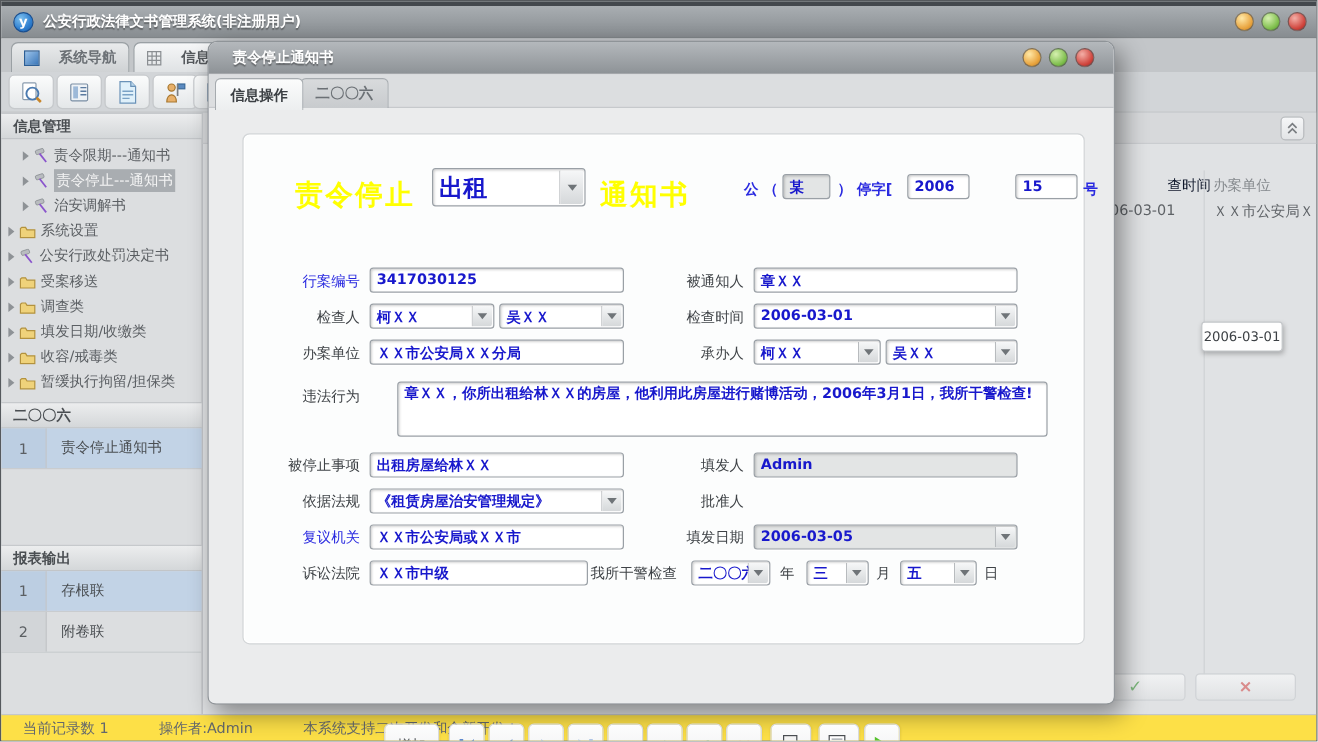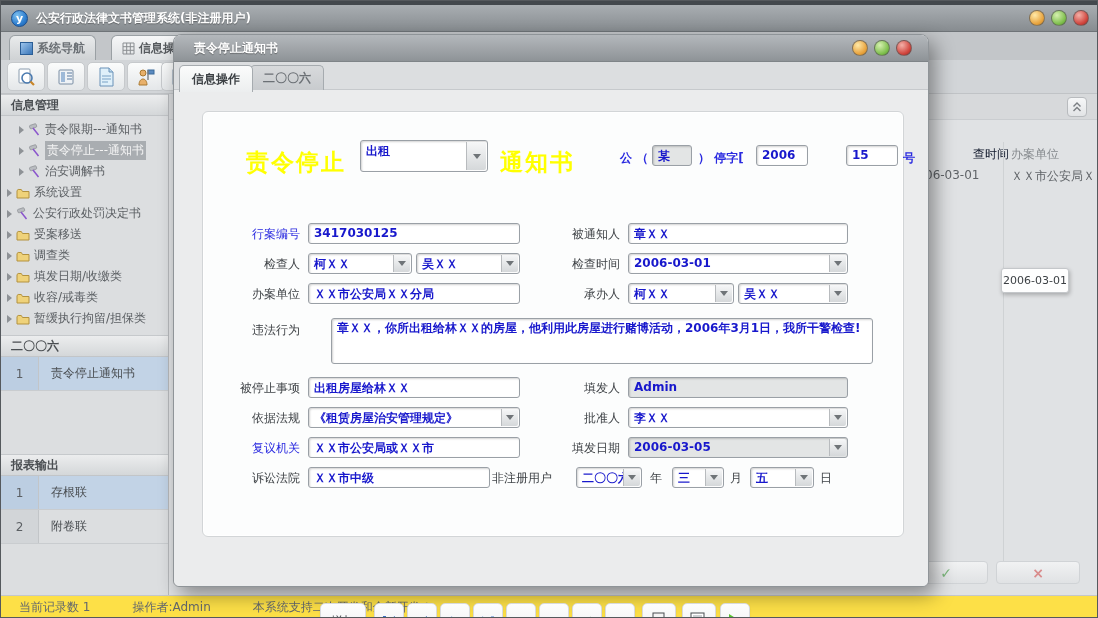--- a/index.html
+++ b/index.html
@@ -19,21 +19,21 @@
   .apptitle { color:#fff; font-weight:bold; margin-left:8px; text-shadow:0 1px 1px rgba(0,0,0,.35); }
   .orb { width:16px; height:16px; border-radius:50%; border:1px solid rgba(90,90,90,.7); }
   .orb.y { background:radial-gradient(circle at 35% 30%,#ffe9a8,#e8a33d 65%,#b97c20); }
   .orb.g { background:radial-gradient(circle at 35% 30%,#d6f0b0,#7fbf4d 65%,#4f8f2a); }
   .orb.r { background:radial-gradient(circle at 35% 30%,#f4b0a8,#d0453d 65%,#9a241f); }
   .main-orbs { position:absolute; right:8px; top:9px; display:flex; gap:6px; }
 
   
   .tabrow { position:absolute; left:0; top:31px; width:100%; height:28px; background:#c3c6c9; }
   .mtab { position:absolute; top:3px; height:25px; border:1px solid #9aa0a4; border-bottom:none;
-    border-radius:6px 6px 0 0; display:flex; align-items:center; gap:4px; padding:0 10px;
+    border-radius:6px 6px 0 0; display:flex; align-items:center; gap:16px; padding:0 10px;
     background:linear-gradient(#e9ebec,#cfd2d4); color:#6b7075; font-weight:bold; }
   .mtab.active { background:linear-gradient(#f6f7f8,#dfe2e4); color:#55595d; }
   .sq-icon { width:13px; height:13px; background:linear-gradient(135deg,#9cc4ec,#3a76b8); border:1px solid #2b5e96; }
   .toolbar { position:absolute; left:0; top:59px; width:100%; height:34px; background:#d2d5d8; border-bottom:1px solid #c0c3c6; }
   .tbtn { position:absolute; top:2px; width:38px; height:29px; border:1px solid #c6c9cc; border-radius:5px;
     background:linear-gradient(#fbfcfc,#e4e7e9); display:flex; align-items:center; justify-content:center; }
 
   
   .sidebar { position:absolute; left:0; top:93px; width:168px; height:501px; background:#dcdee0; border-right:1px solid #b6b9bc; }
   .sechead { height:22px; background:linear-gradient(#ecedee,#d4d7d9); border-top:1px solid #c6c9cc;
@@ -91,21 +91,21 @@
   .flabel { position:absolute; color:#3f4347; text-align:right; }
   .flabel.link { color:#2a2ae0; }
   .field { position:absolute; height:21px; background:#fff; border:1px solid #9aa0a6; border-radius:3px;
     box-shadow:inset 1px 1px 2px rgba(0,0,0,.18), 0 1px 0 #fff; color:#1818cc; font-weight:bold;
     padding:2px 4px 0 5px; white-space:nowrap; overflow:hidden; }
   .field.ro { background:#e3e5e5; }
   .combo .abtn { position:absolute; right:1px; top:1px; bottom:1px; width:17px;
     background:linear-gradient(#f6f7f8,#d5d8da); border-left:1px solid #b8bbbe; border-radius:0 2px 2px 0;
     display:flex; align-items:center; justify-content:center; }
   .dar { width:0; height:0; border-left:4px solid transparent; border-right:4px solid transparent; border-top:5px solid #6f7478; }
-  .bigcombo { height:32px !important; font-size:12px; padding-top:2px; }
+  .bigcombo { height:32px !important; font-size:20px; padding-top:2px; }
   .bigcombo .abtn { width:20px; }
   .tarea { position:absolute; background:#fff; border:1px solid #9aa0a6; border-radius:3px;
     box-shadow:inset 1px 1px 2px rgba(0,0,0,.18); color:#1818cc; font-weight:bold; padding:2px 5px;
     line-height:15px; overflow:hidden; white-space:nowrap; }
 
   
   .dtoolbar { position:absolute; left:0; top:513px; width:100%; height:40px; }
   .dbtn { position:absolute; top:0; height:37px; border:1px solid #d8dadc; border-radius:5px;
     background:linear-gradient(#fdfdfd,#eceeef); display:flex; align-items:center; justify-content:center;
     color:#4a4e52; box-shadow:0 1px 2px rgba(0,0,0,.08); }
@@ -399,40 +399,34 @@
       <div class="field ro" style="left:454px; top:287px; width:220px;">Admin</div>
 
       <div class="flabel" style="left:26px; top:320px; width:100px;">依据法规</div>
       <div class="field combo" style="left:134px; top:317px; width:212px;">
         <span>《租赁房屋治安管理规定》</span>
         <span class="abtn">
             <span class="dar"></span>
           </span>
       </div>
       <div class="flabel" style="left:346px; top:320px; width:100px;">批准人</div>
-      <div class="field combo" style="left:454px; top:317px; width:220px;">
-        <span>李ＸＸ</span>
-        <span class="abtn">
-            <span class="dar"></span>
-          </span>
-      </div>
 
       <div class="flabel link" style="left:26px; top:350px; width:100px;">复议机关</div>
       <div class="field" style="left:134px; top:347px; width:212px;">ＸＸ市公安局或ＸＸ市</div>
       <div class="flabel" style="left:346px; top:350px; width:100px;">填发日期</div>
       <div class="field combo ro" style="left:454px; top:347px; width:220px;">
         <span>2006-03-05</span>
         <span class="abtn">
             <span class="dar"></span>
           </span>
       </div>
 
       <div class="flabel" style="left:26px; top:380px; width:100px;">诉讼法院</div>
       <div class="field" style="left:134px; top:377px; width:182px;">ＸＸ市中级</div>
-      <div class="flabel" style="left:318px; top:380px; width:82px; text-align:left;">非注册用户</div>
+      <div class="flabel" style="left:318px; top:380px; width:82px; text-align:left;">我所干警检查</div>
       <div class="field combo" style="left:402px; top:377px; width:66px;">
         <span>二〇〇六</span>
         <span class="abtn">
             <span class="dar"></span>
           </span>
       </div>
       <div class="flabel" style="left:476px; top:380px; width:16px; text-align:left;">年</div>
       <div class="field combo" style="left:498px; top:377px; width:52px;">
         <span>三</span>
         <span class="abtn">

